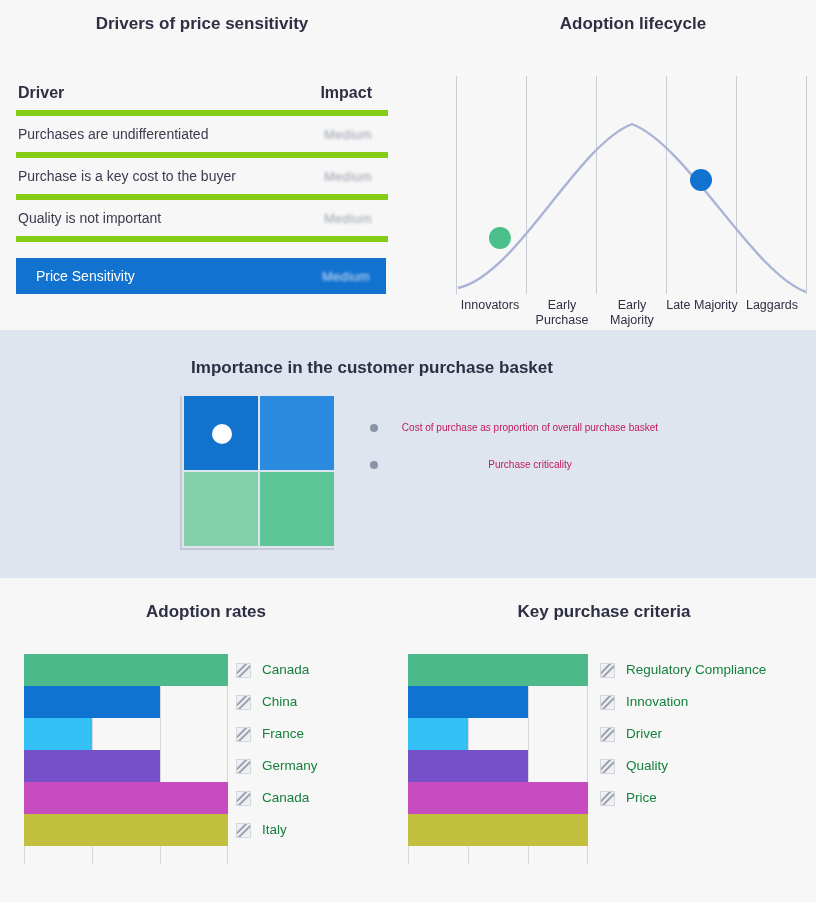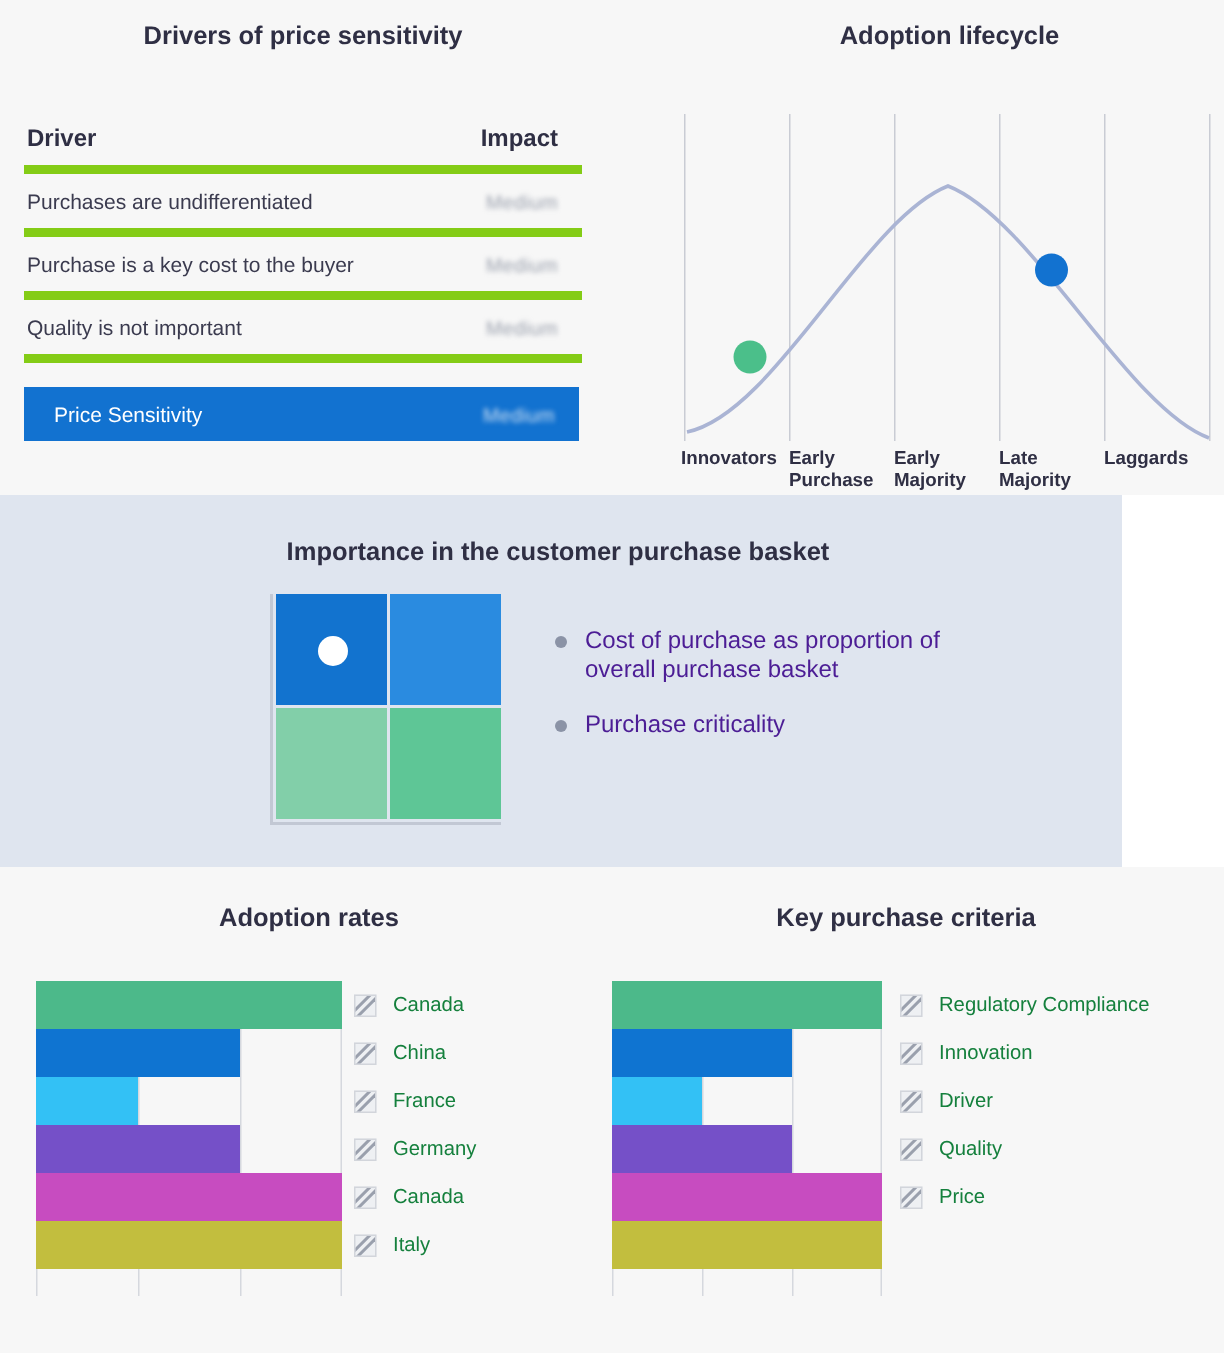--- a/index.html
+++ b/index.html
@@ -101,31 +101,32 @@
     background: #c9ccd4;
   }
   .lc-labels {
     position: absolute;
     left: 0; top: 222px;
     width: 352px; height: 40px;
   }
   .lc-label {
     position: absolute;
     font-size: 12.5px;
-    font-weight: bold;
+    font-weight: normal;
     color: #2f2f44;
+    text-align: center;
     line-height: 15px;
     width: 72px;
   }
 
   
   #middle-band {
     position: absolute;
     left: 0; top: 330px;
-    width: 748px; height: 248px;
+    width: 816px; height: 248px;
     background: #dfe5ef;
   }
   #basket-title {
     position: absolute;
     top: 28px; left: 0; width: 744px;
   }
   #basket-matrix {
     position: absolute;
     left: 180px; top: 66px;
     width: 152px; height: 152px;
@@ -149,23 +150,24 @@
   }
   #basket-legend {
     position: absolute;
     left: 370px; top: 88px;
     width: 300px;
   }
   .lg-item {
     position: relative;
     padding-left: 20px;
     margin-bottom: 18px;
-    font-size: 16px;
-    color: #4c1d95;
+    font-size: 10px;
+    color: #be185d;
     line-height: 19px;
+    text-align: center;
   }
   .lg-item::before {
     content: "";
     position: absolute;
     left: 0; top: 6px;
     width: 8px; height: 8px;
     border-radius: 50%;
     background: #8b93a6;
   }
 

